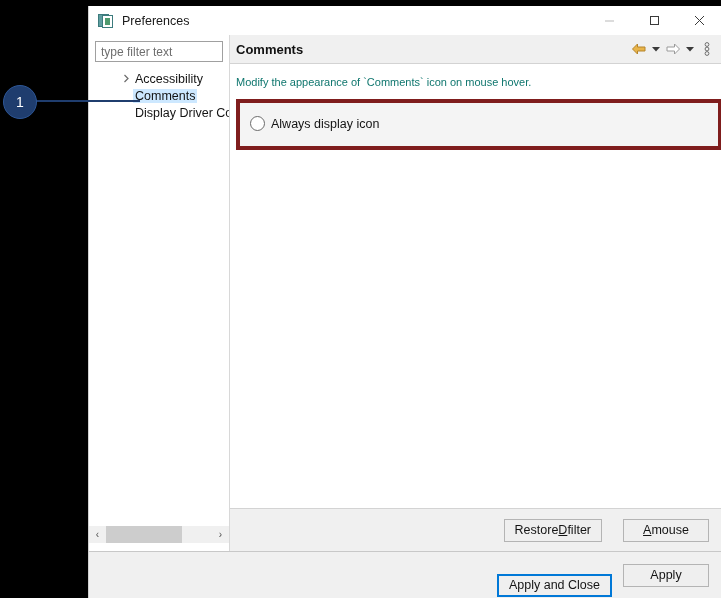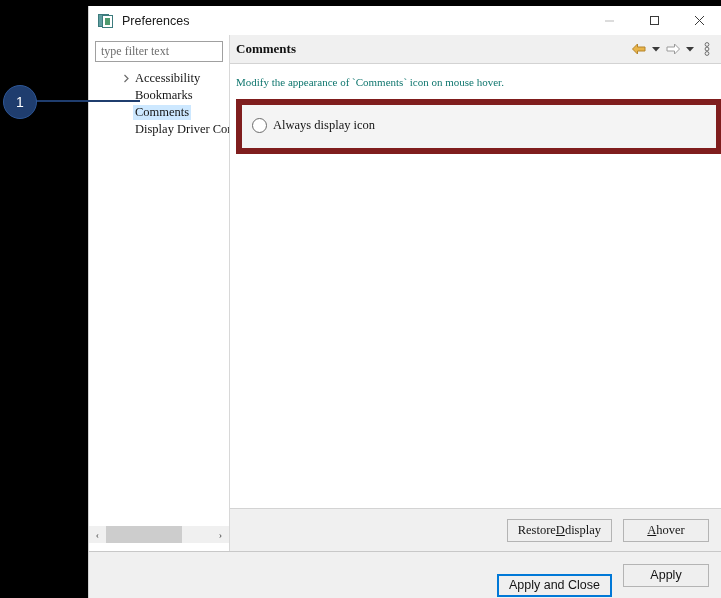--- a/index.html
+++ b/index.html
@@ -89,21 +89,20 @@
     width: 45px; height: 29px;
     display: flex; align-items: center; justify-content: center;
   }
   .win-btn svg { display: block; }
 
   
   .dialog-body {
     flex: 1 1 auto;
     display: flex;
     min-height: 0;
-    font-family: Liberation Serif, serif;
   }
 
   
   .left-panel {
     width: 140px;
     flex: 0 0 140px;
     display: flex; flex-direction: column;
     background: #ffffff;
     padding: 6px 0 0 0;
     box-sizing: border-box;
@@ -216,21 +215,21 @@
     padding: 12px 0 0 6px;
     min-height: 0;
   }
   .desc-text {
     font-size: 11px;
     color: #0f766e;
     margin-bottom: 11px;
   }
   .group-box {
     background: #f4f4f4;
-    border: 6px solid #7f1d1d;
+    border: 4px solid #7f1d1d;
     padding: 11px 10px 13px 10px;
     margin-right: 0;
   }
   .radio-row {
     display: flex; align-items: center;
     height: 19px;
   }
   .radio {
     width: 13px; height: 13px;
     border-radius: 50%;
@@ -253,21 +252,21 @@
     color: #141414;
   }
 
   
   .apply-row {
     flex: 0 0 42px;
     background: #f0f0f0;
     border-top: 1px solid #d3d3d3;
     display: flex; align-items: center; justify-content: flex-end;
     padding-right: 13px;
-    gap: 11px;
+    gap: 21px;
   }
   .btn {
     height: 23px;
     min-width: 86px;
     background: #efefef;
     border: 1px solid #b4b4b4;
     font-size: 12.5px;
     color: #141414;
     display: flex; align-items: center; justify-content: center;
     padding: 0 10px;
@@ -337,24 +336,20 @@
       <div class="tree">
         <div class="tree-item">
           <span class="tree-arrow">
             <svg width="7" height="9" viewBox="0 0 7 9">
                 <polyline points="1.5,1 5,4.5 1.5,8" fill="none" stroke="#6b6b6b" stroke-width="1.2"></polyline>
               </svg>
           </span>
           <span class="tree-label-wrap">Accessibility</span>
         </div>
 
-        <div class="tree-item">
-          <span class="tree-arrow"></span>
-          <span class="tree-label-wrap">Bookmarks</span>
-        </div>
 
         <div class="tree-item selected">
           <span class="tree-arrow"></span>
           <span class="tree-label-wrap">Comments</span>
         </div>
 
 
         <div class="tree-item">
           <span class="tree-arrow"></span>
           <span class="tree-label-wrap">Display Driver Compa</span>
@@ -415,25 +410,25 @@
             <span class="radio"></span>
             <span class="radio-label">Always display icon</span>
           </div>
         </div>
       </div>
 
       <div class="apply-row">
         <div class="btn">
           <span>Restore </span>
             <u>D</u>
-            <span>display</span>
+            <span>filter</span>
         </div>
         <div class="btn">
           <u>A</u>
-            <span>hover</span>
+            <span>mouse</span>
         </div>
       </div>
 
     </div>
   </div>
 
   <div class="bottom-bar">
     <div class="btn default">Apply and Close</div>
     <div class="btn">Apply</div>
   </div>

